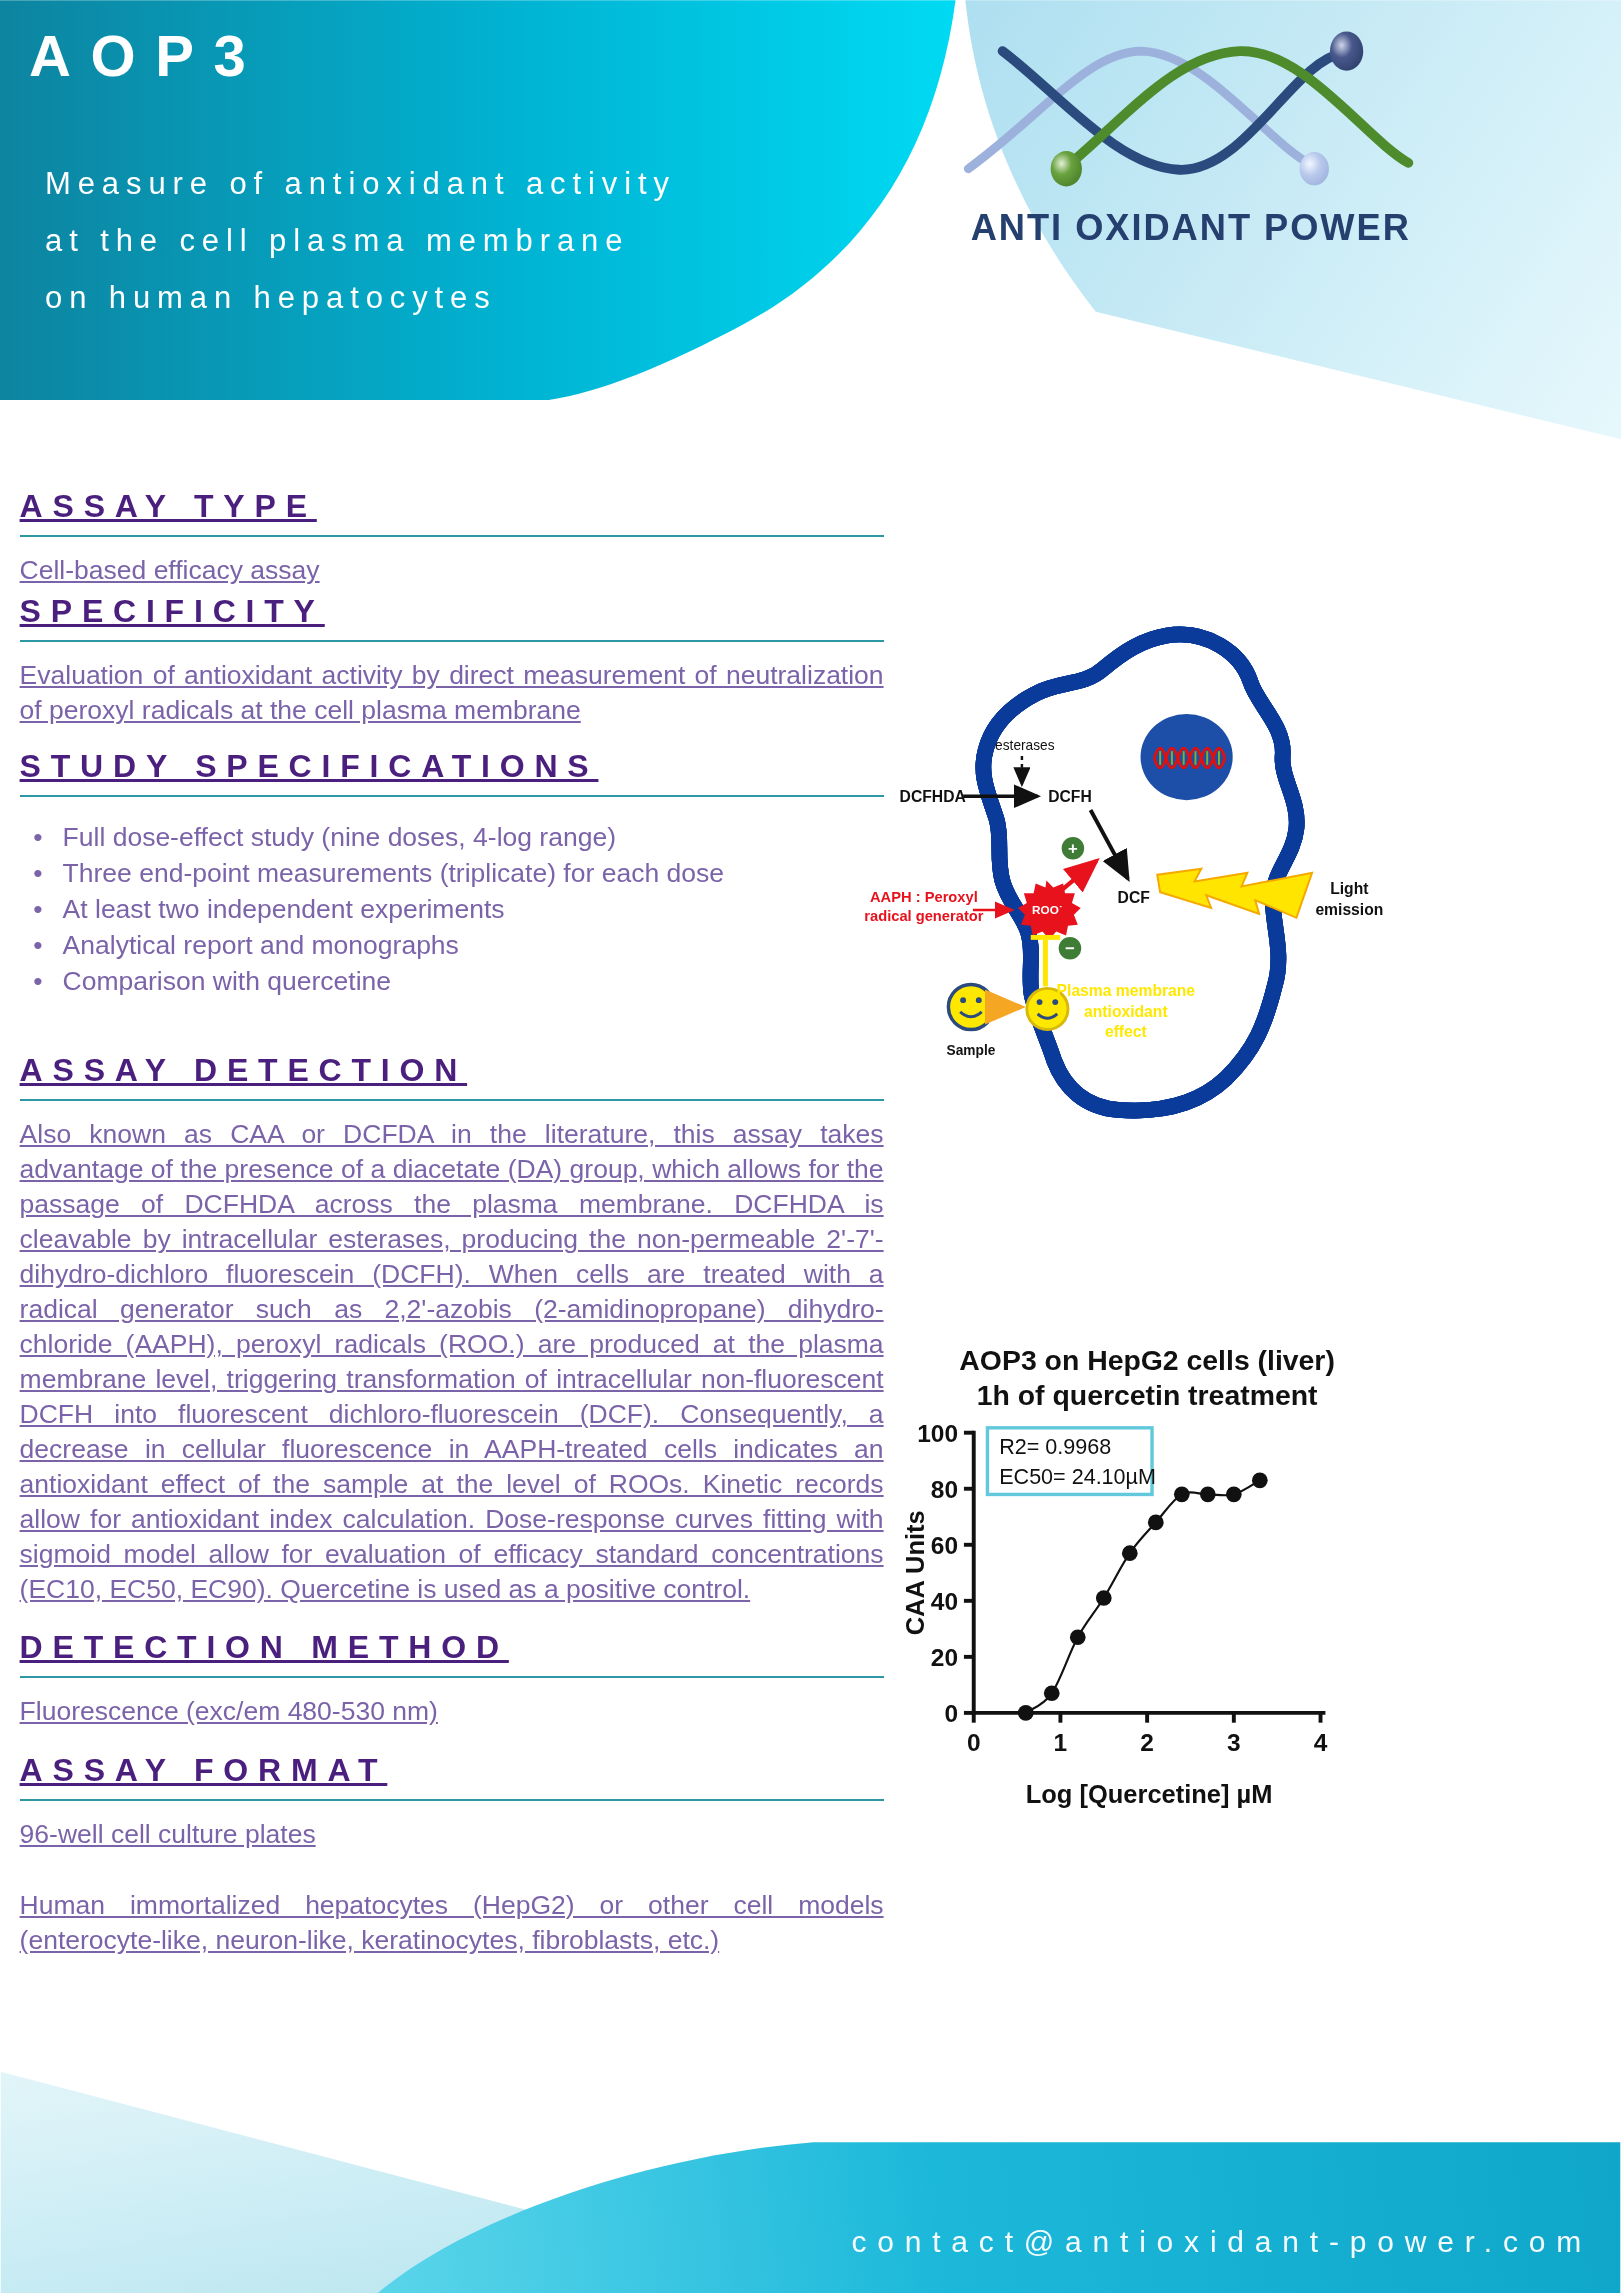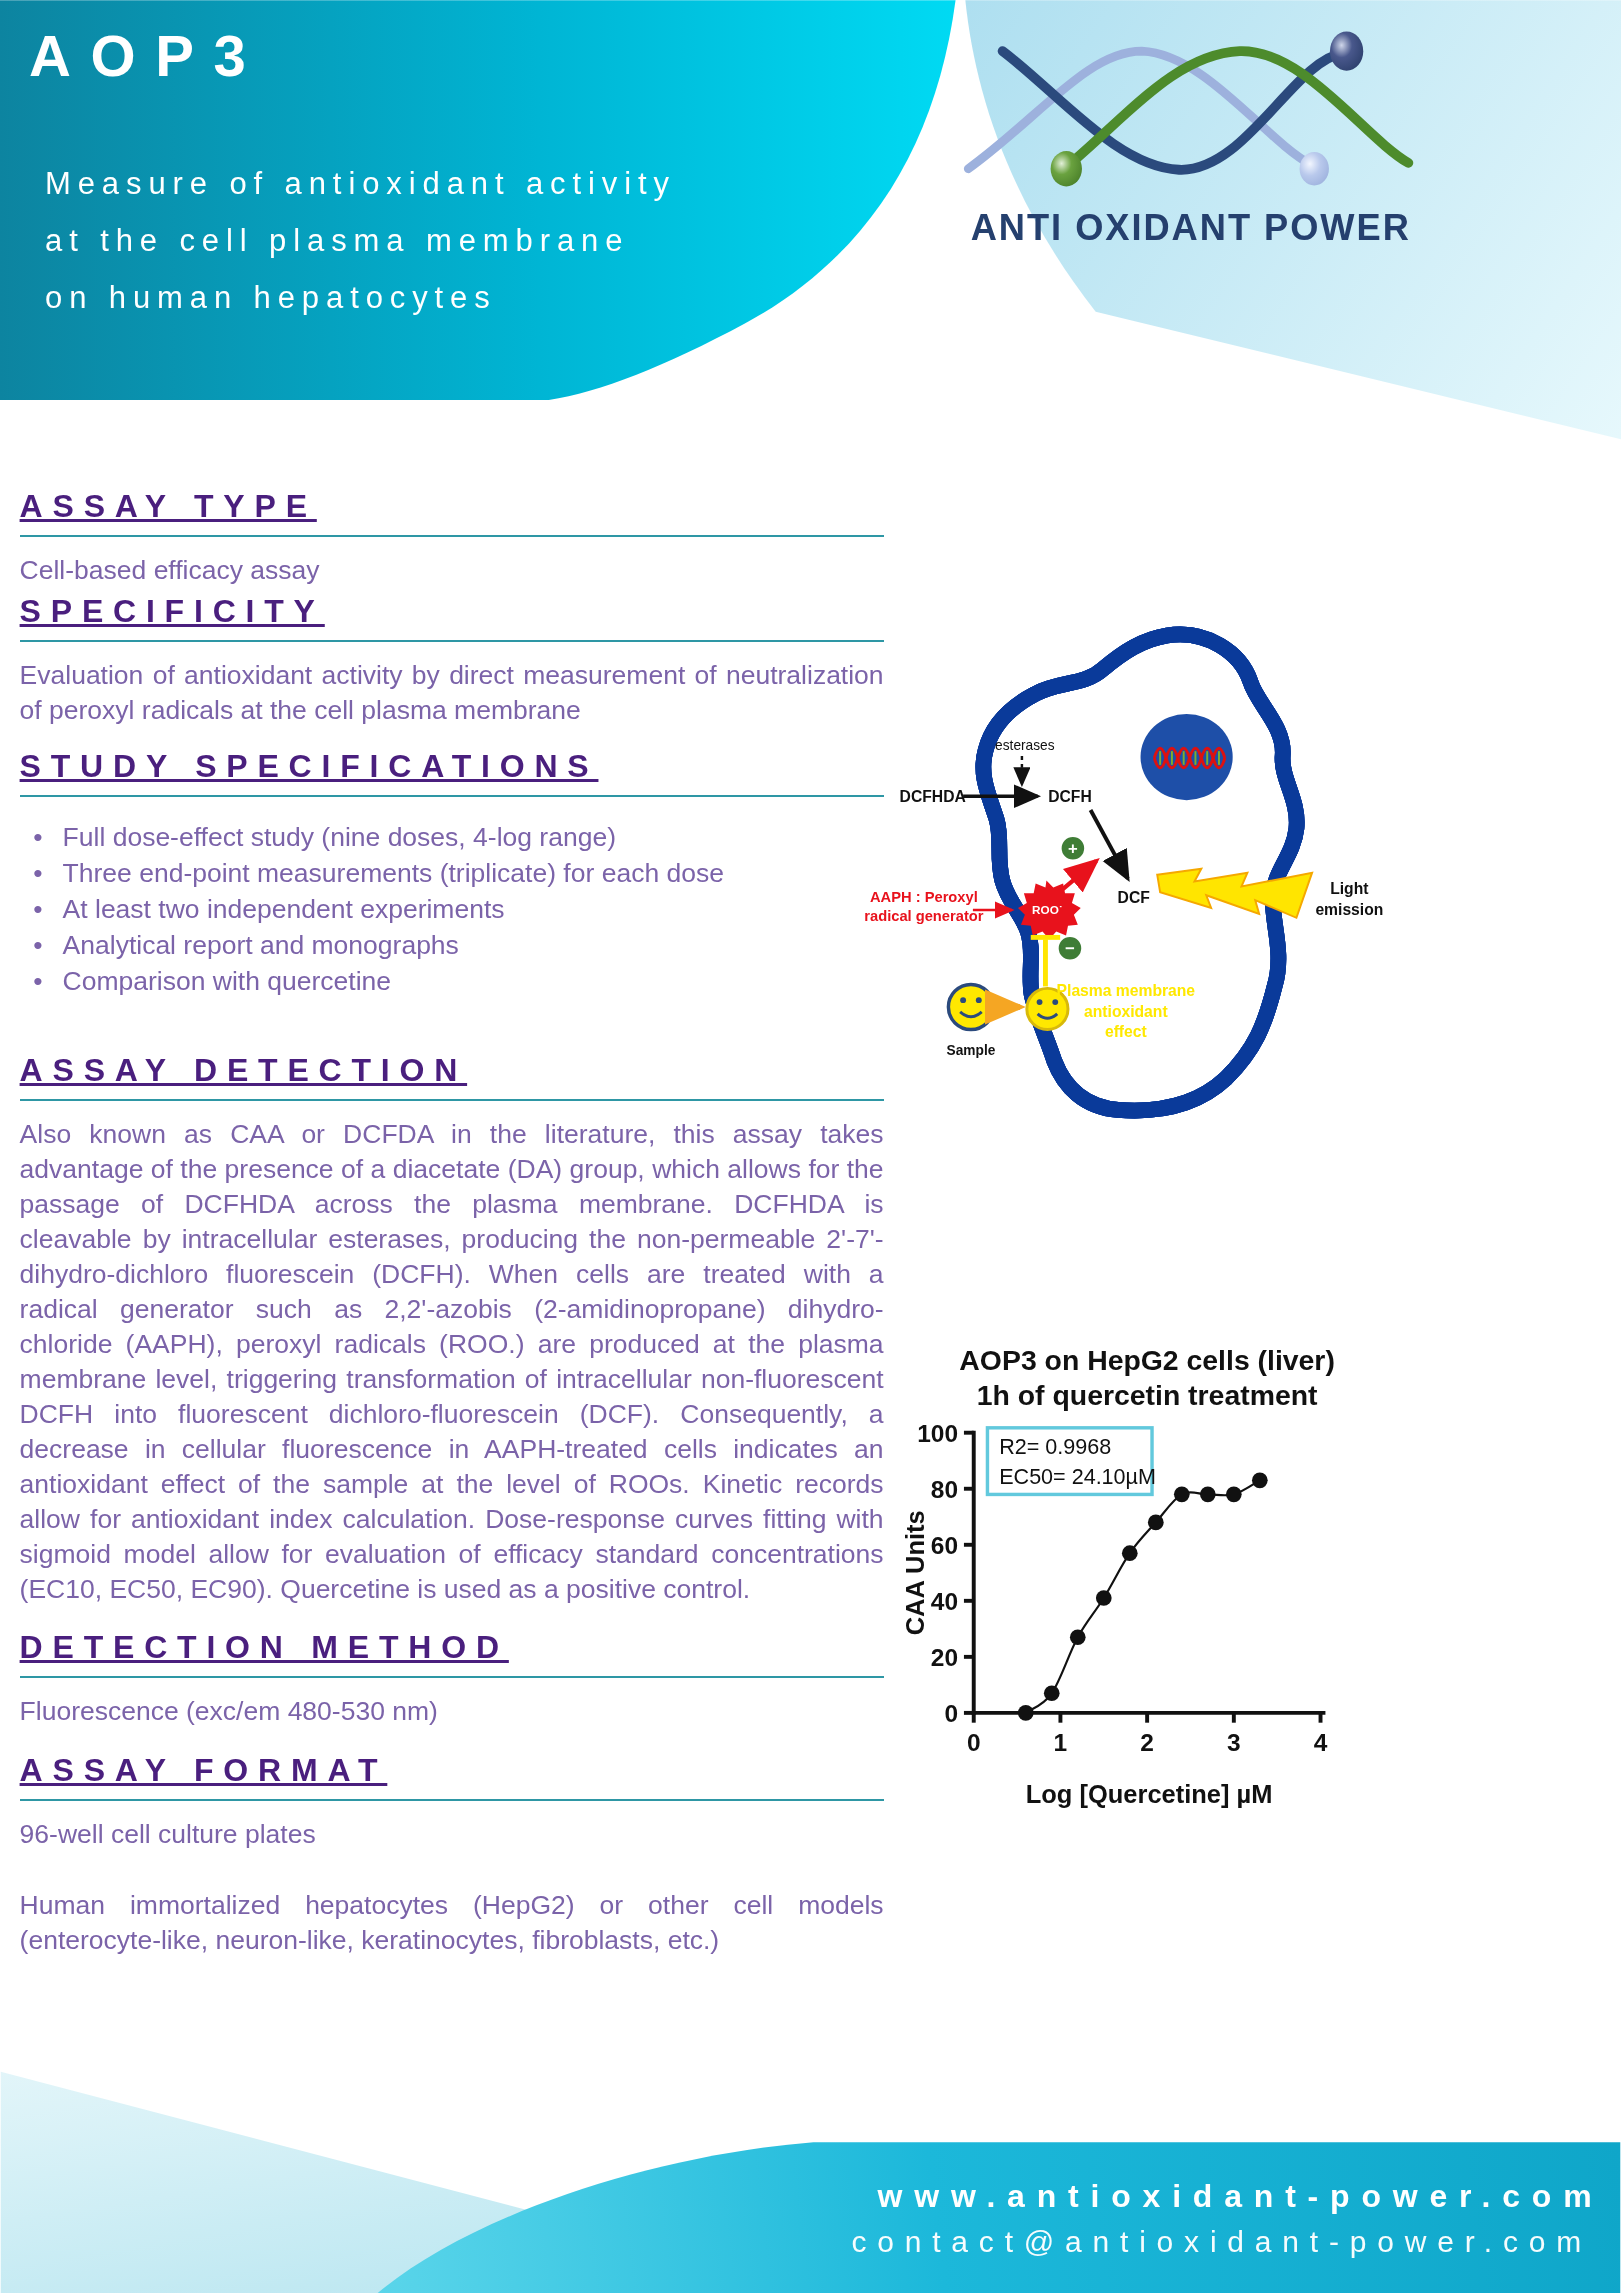--- a/index.html
+++ b/index.html
@@ -11,21 +11,21 @@
   .hdr-svg{position:absolute;left:0;top:0;}
   .hdr-title{position:absolute;left:29px;top:27.4px;color:#ffffff;font-size:58px;font-weight:bold;
              letter-spacing:19.6px;line-height:1;}
   .hdr-sub{position:absolute;left:45px;top:155px;color:#ffffff;font-size:31px;letter-spacing:6.9px;}
   .hdr-sub span{display:block;line-height:57px;}
 
   
   .sec{position:absolute;left:19.6px;width:864px;}
   .sec h2{margin:0;font-size:32px;font-weight:bold;color:#4a1f7e;letter-spacing:9.8px;
           line-height:33px;padding-bottom:11.8px;border-bottom:2.9px solid #2e97a5;text-decoration:underline;}
-  .sec .body{margin-top:16.7px;color:#7b63a9;font-size:26.5px;line-height:35px;text-align:justify;}
+  .sec .body{margin-top:16.7px;color:#7b63a9;font-size:26.5px;line-height:35px;text-align:justify;text-decoration:underline;}
   .sec .body.nojust{text-align:left;}
   ul.bullets{margin:22px 0 0 0;padding:0;list-style:none;}
   ul.bullets li{position:relative;padding-left:43px;color:#7b63a9;font-size:26.5px;line-height:36px;}
   ul.bullets li::before{content:"•";position:absolute;left:13.7px;color:#7b63a9;}
 
   
   .foot-line1{position:absolute;right:17.6px;top:2178px;color:#ffffff;font-size:32px;font-weight:bold;
               letter-spacing:11.8px;}
   .foot-line2{position:absolute;right:29px;top:2225px;color:rgba(255,255,255,.96);font-size:30px;
               letter-spacing:10.8px;}
@@ -283,17 +283,16 @@
       <linearGradient id="gFoot" x1="385" y1="240" x2="1654" y2="86" gradientUnits="userSpaceOnUse">
         <stop offset="0" stop-color="#5ad5ea"></stop>
           <stop offset="0.45" stop-color="#1cb8da"></stop>
         <stop offset="1" stop-color="#0fa6c9"></stop>
       </linearGradient>
     </defs>
     <polygon fill="url(#gTri)" points="0,14 860,240 0,240"></polygon>
     <path fill="url(#gFoot)" d="M1654,86 L830,86 C660,100 478,162 385,240 L1654,240 Z"></path>
   </svg>
 
-  <div class="foot-line1">www.antioxidant-power.com</div>
   <div class="foot-line2">contact@antioxidant-power.com</div>
 
 </div>
 
 
 </body></html>

